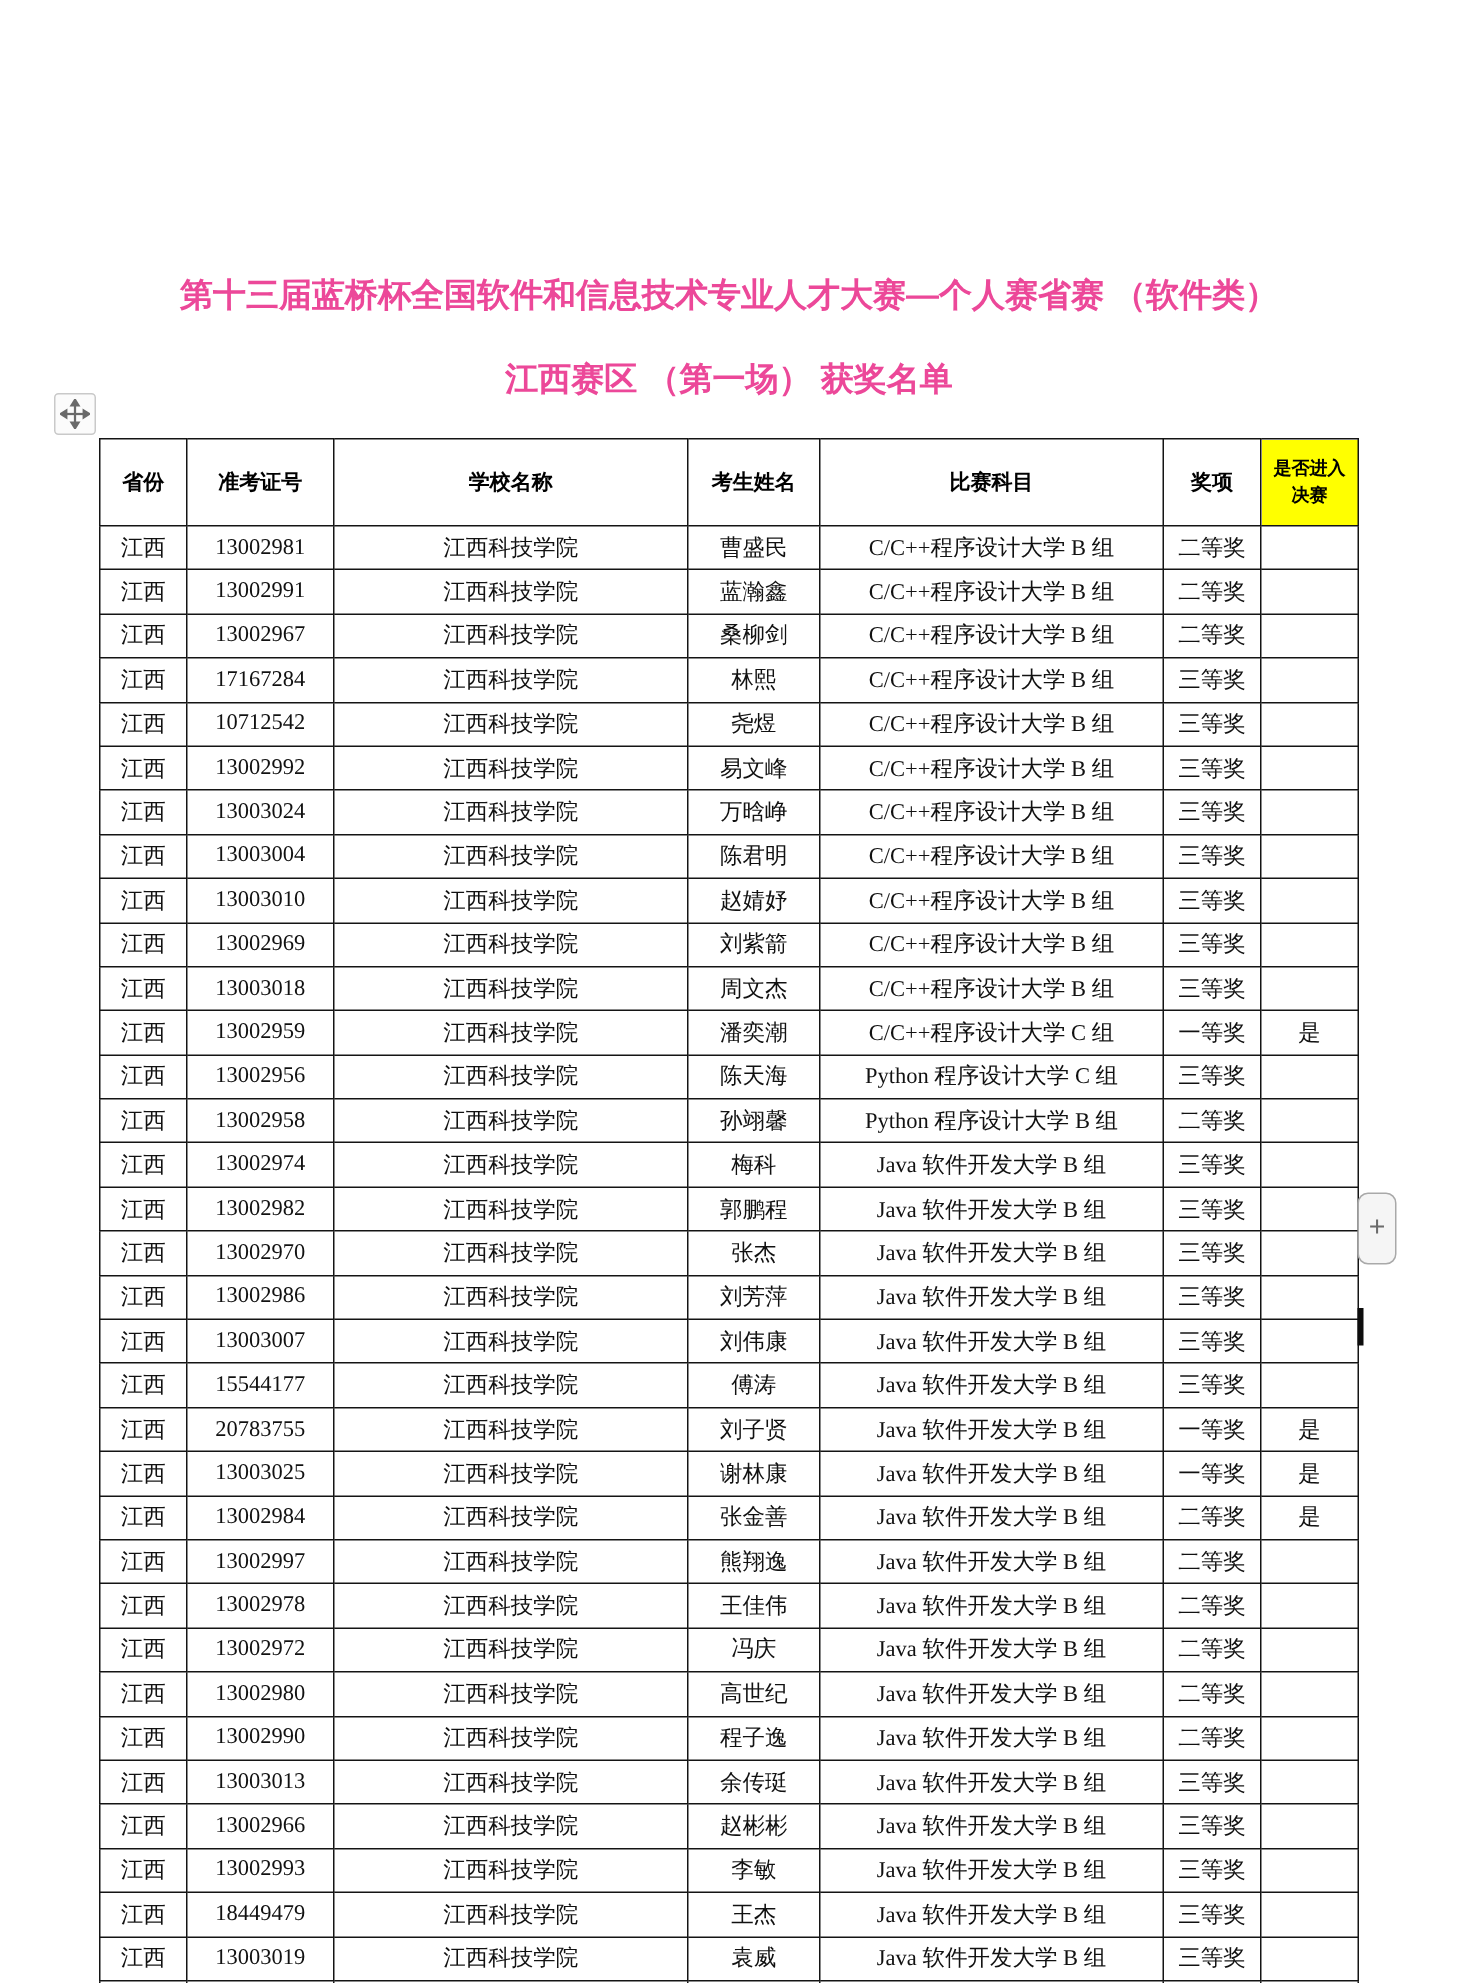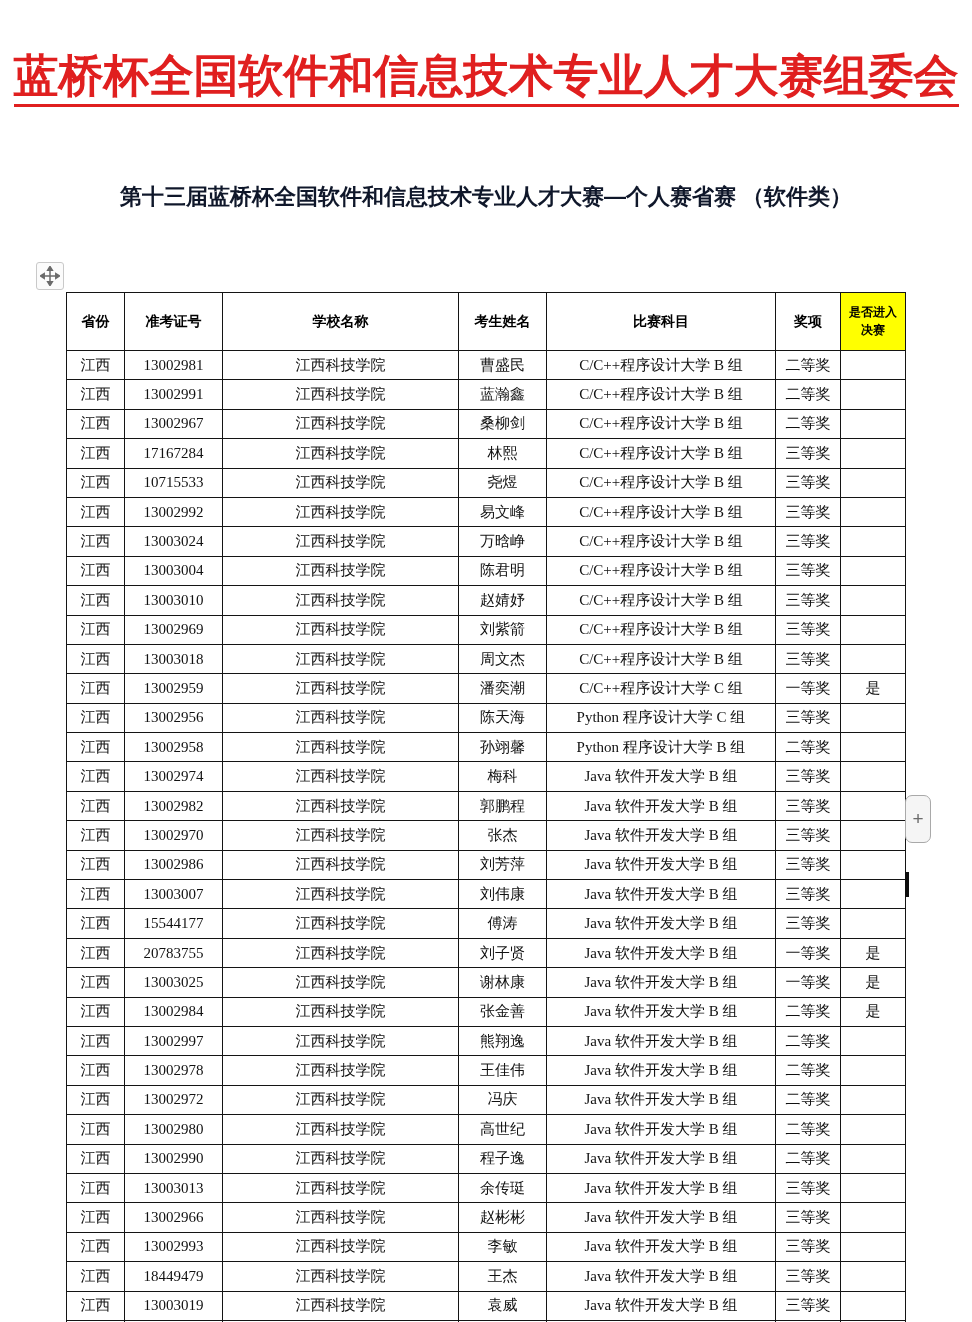--- a/index.html
+++ b/index.html
@@ -29,21 +29,21 @@
     border-bottom: 3px solid var(--banner-red, #e01f1f);
     padding-bottom: 3px;
   }
 
   
   .doc-title {
     position: absolute;
     left: 0; width: 100%;
     text-align: center;
     font-weight: 700;
-    color: #0f172a;
+    color: #ec4899;
     font-size: 22px;
     white-space: nowrap;
   }
   .doc-title.line1 { top: 182px; }
   .doc-title.line2 { top: 238px; }
 
   
   .move-handle {
     position: absolute;
     top: 262px; left: 36px;
@@ -113,25 +113,23 @@
     top: 872px; left: 905px;
     width: 3.5px; height: 25px;
     background: #0d0d0d;
   }
 </style>
 </head>
 <body>
 
 <div class="page">
 
-  <div class="banner">
-    <span class="underlined">蓝桥杯全国软件和信息技术专业人才大赛组委会</span>
-  </div>
 
   <div class="doc-title line1">第十三届蓝桥杯全国软件和信息技术专业人才大赛—个人赛省赛 （软件类）</div>
+  <div class="doc-title line2">江西赛区 （第一场） 获奖名单</div>
 
   <div class="move-handle">
     <span style="display:flex;">
       <svg width="20" height="20" viewBox="0 0 20 20">
         <g stroke="#6a6a6a" stroke-width="1.5" fill="#6a6a6a">
           <line x1="10" y1="3.5" x2="10" y2="16.5"></line>
           <line x1="3.5" y1="10" x2="16.5" y2="10"></line>
           <polygon points="10,0.5 7.7,4.2 12.3,4.2"></polygon>
           <polygon points="10,19.5 7.7,15.8 12.3,15.8"></polygon>
           <polygon points="0.5,10 4.2,7.7 4.2,12.3"></polygon>
@@ -194,21 +192,21 @@
           <td>江西</td>
           <td>17167284</td>
           <td>江西科技学院</td>
           <td>林熙</td>
           <td>C/C++程序设计大学 B 组</td>
           <td>三等奖</td>
           <td></td>
         </tr>
         <tr>
           <td>江西</td>
-          <td>10715533</td>
+          <td>10712542</td>
           <td>江西科技学院</td>
           <td>尧煜</td>
           <td>C/C++程序设计大学 B 组</td>
           <td>三等奖</td>
           <td></td>
         </tr>
         <tr>
           <td>江西</td>
           <td>13002992</td>
           <td>江西科技学院</td>

